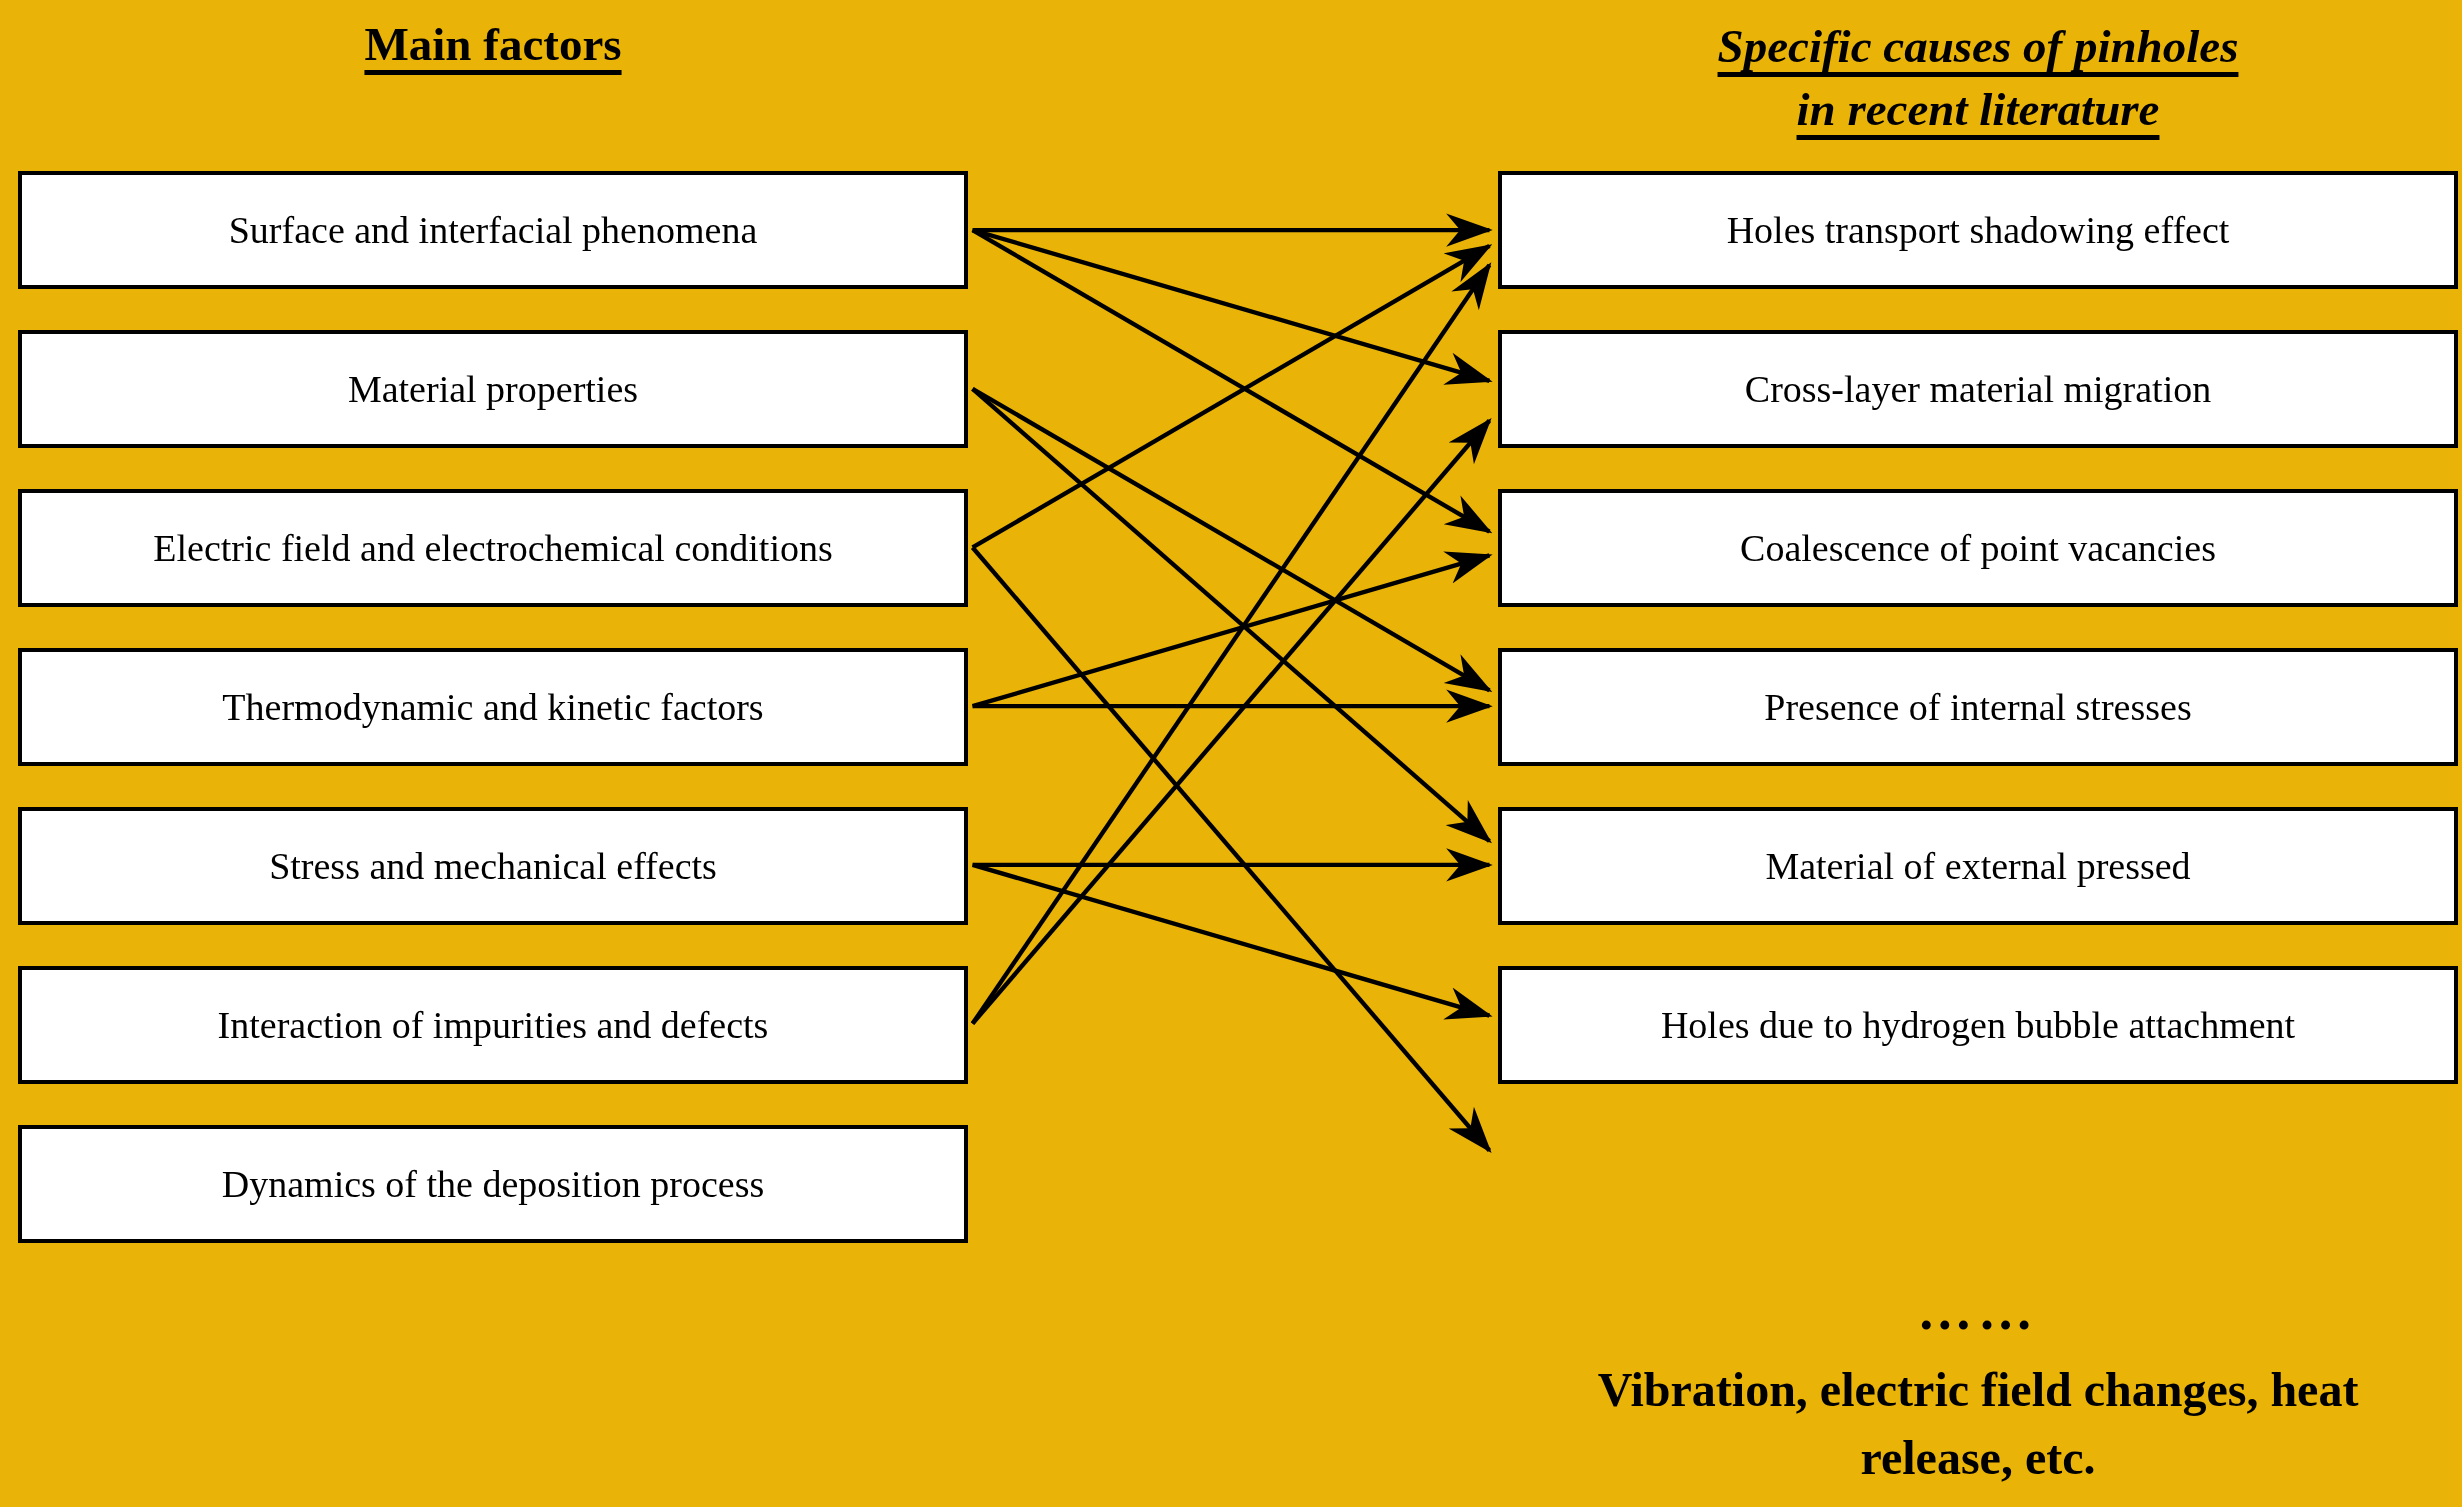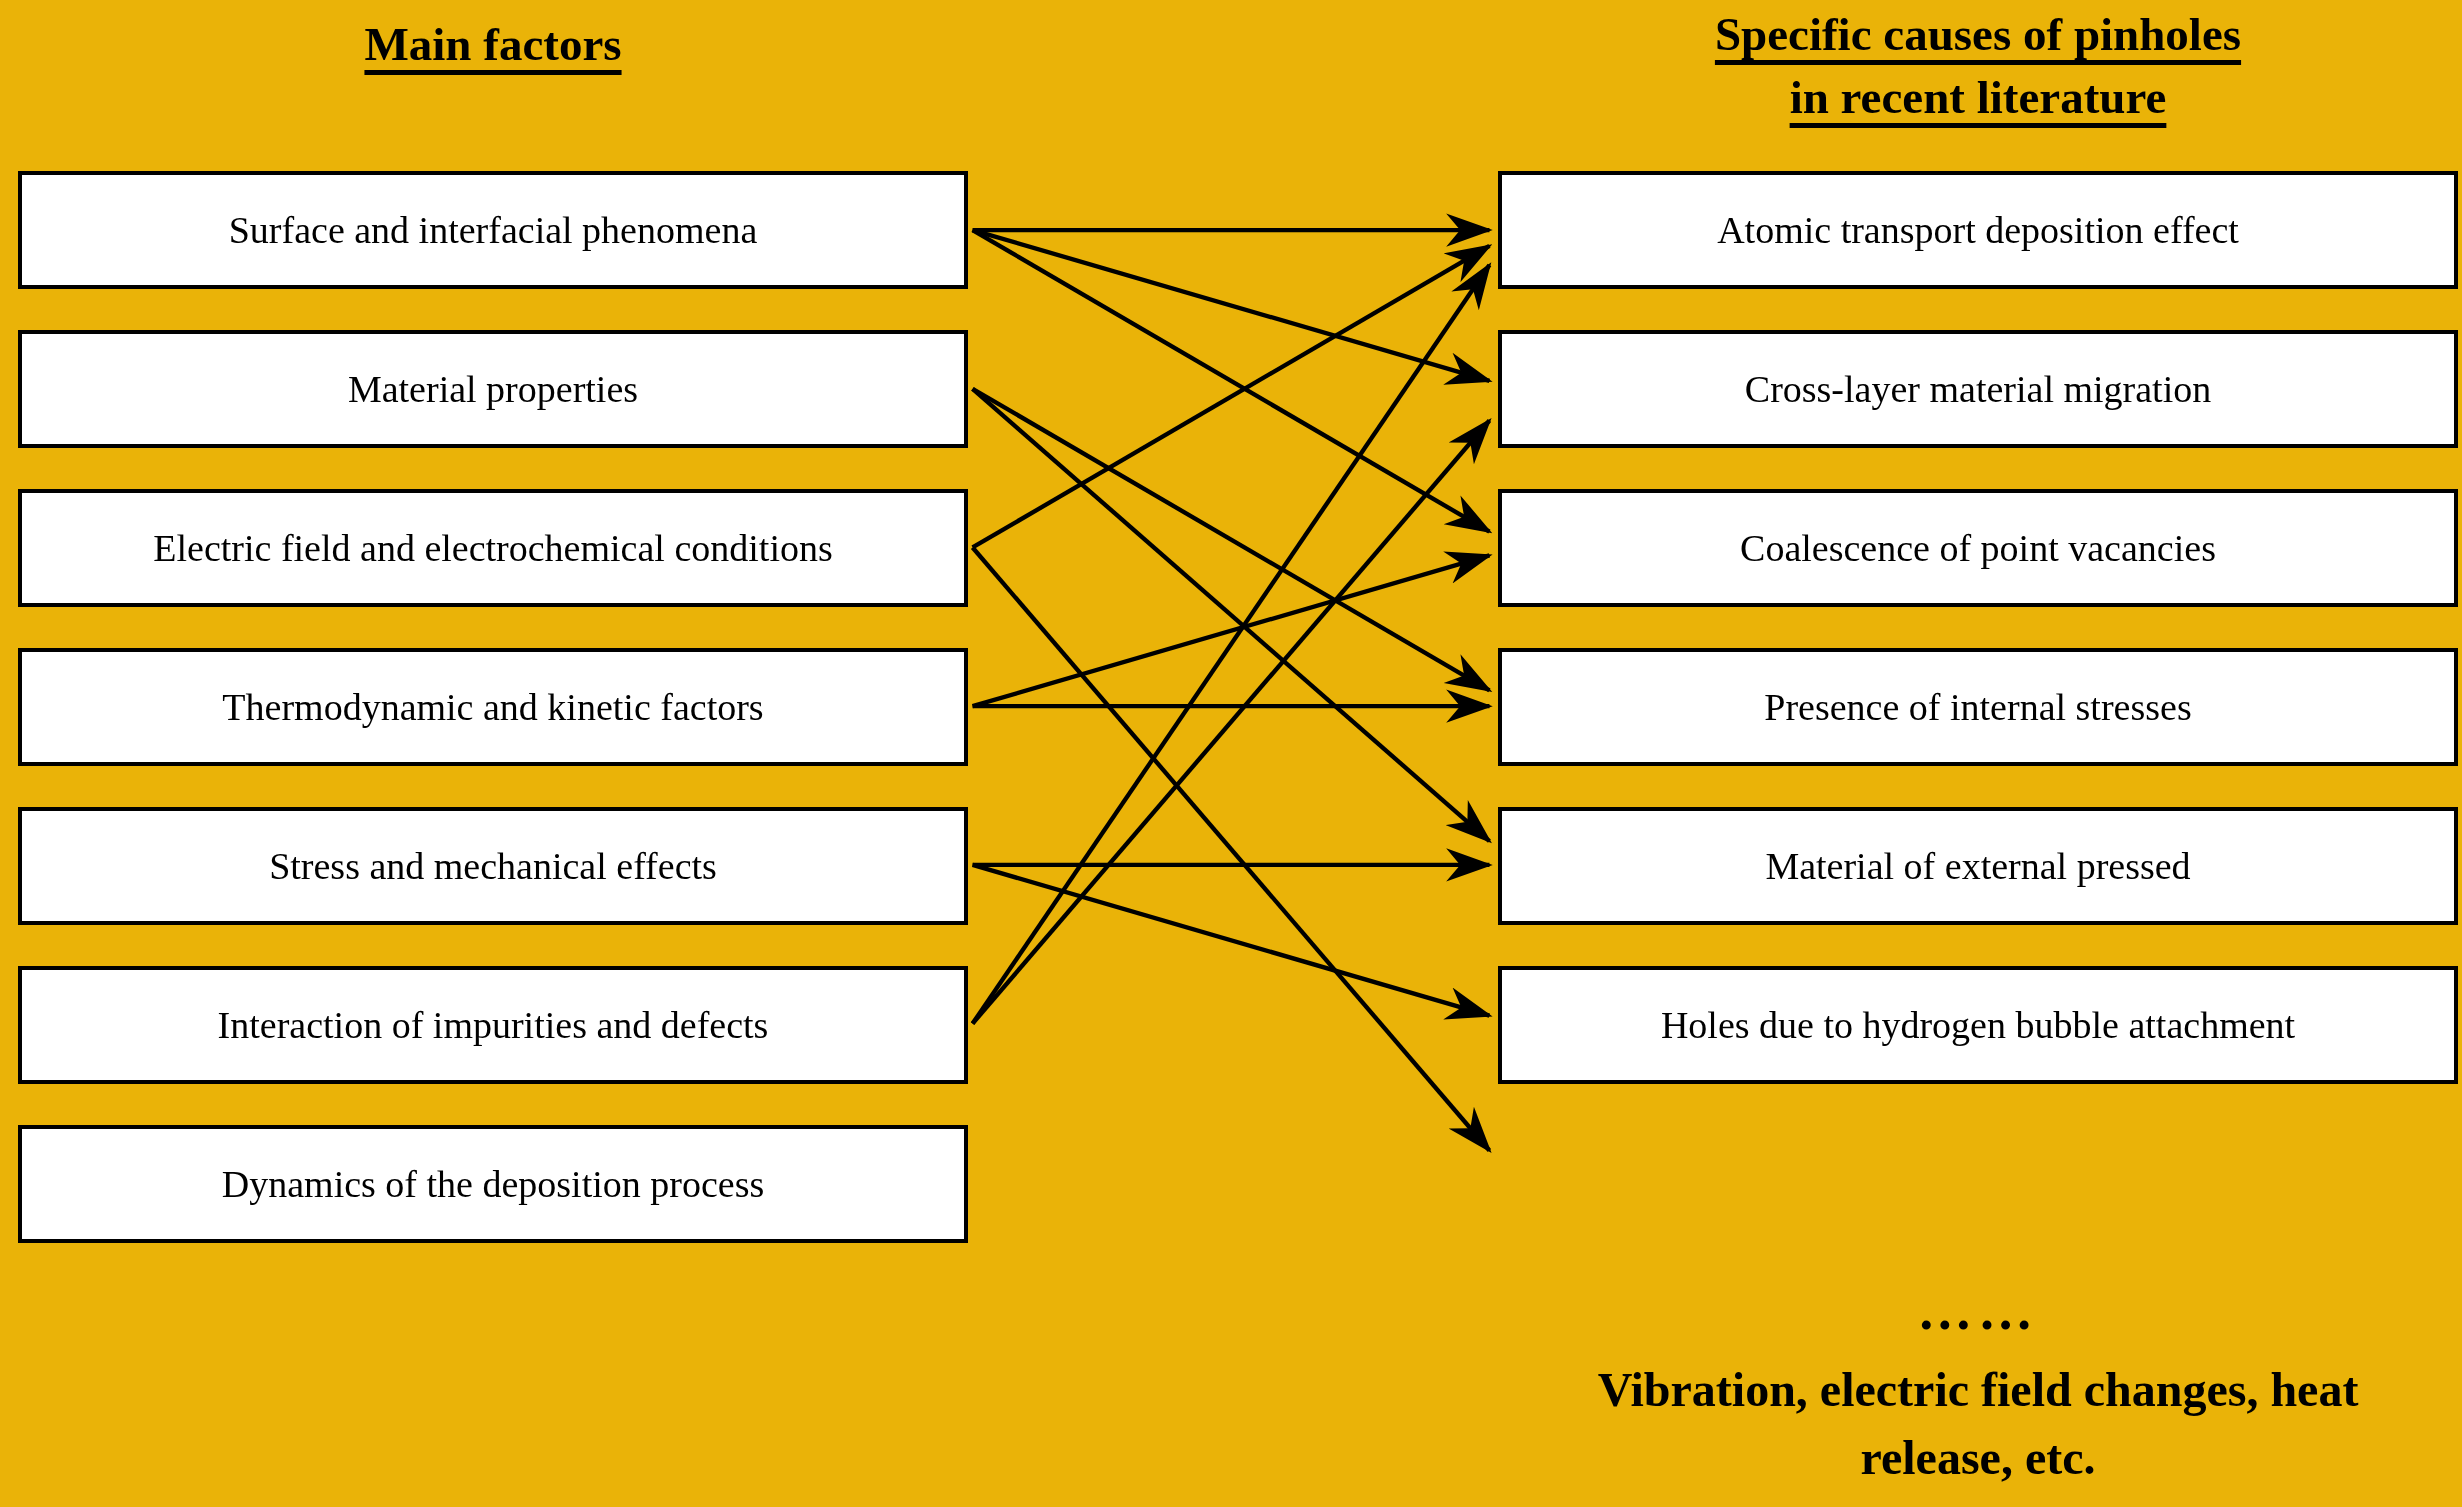--- a/index.html
+++ b/index.html
@@ -18,21 +18,21 @@
     font-weight:bold;
     font-size:47px;
     line-height:63px;
   }
   .col-header .u{
     text-decoration:underline;
     text-decoration-thickness:5.1px;
     text-underline-offset:10.2px;
   }
   #left-header{left:18px;top:13px;width:950px;}
-  #right-header{left:1498px;top:3px;width:960px;}
+  #right-header{left:1498px;top:15px;width:960px;font-style:italic;}
   .boxcol{
     position:absolute;
     top:171px;
     display:flex;
     flex-direction:column;
     gap:41px;
   }
   #left-col{left:18px;width:950px;}
   #right-col{left:1498px;width:960px;}
   .nbox{
@@ -90,21 +90,21 @@
     <div class="nbox">Surface and interfacial phenomena</div>
     <div class="nbox">Material properties</div>
     <div class="nbox">Electric field and electrochemical conditions</div>
     <div class="nbox">Thermodynamic and kinetic factors</div>
     <div class="nbox">Stress and mechanical effects</div>
     <div class="nbox">Interaction of impurities and defects</div>
     <div class="nbox">Dynamics of the deposition process</div>
   </div>
 
   <div id="right-col" class="boxcol">
-    <div class="nbox">Atomic transport deposition effect</div>
+    <div class="nbox">Holes transport shadowing effect</div>
     <div class="nbox">Cross-layer material migration</div>
     <div class="nbox">Coalescence of point vacancies</div>
     <div class="nbox">Presence of internal stresses</div>
     <div class="nbox">Material of external pressed</div>
     <div class="nbox">Holes due to hydrogen bubble attachment</div>
   </div>
 
   <svg id="arrow-layer" viewBox="0 0 3382 2070" xmlns="http://www.w3.org/2000/svg">
     <defs>
       <marker id="ah" markerUnits="userSpaceOnUse" markerWidth="64" markerHeight="48" viewBox="0 0 14 10" refX="13" refY="5" orient="auto">

